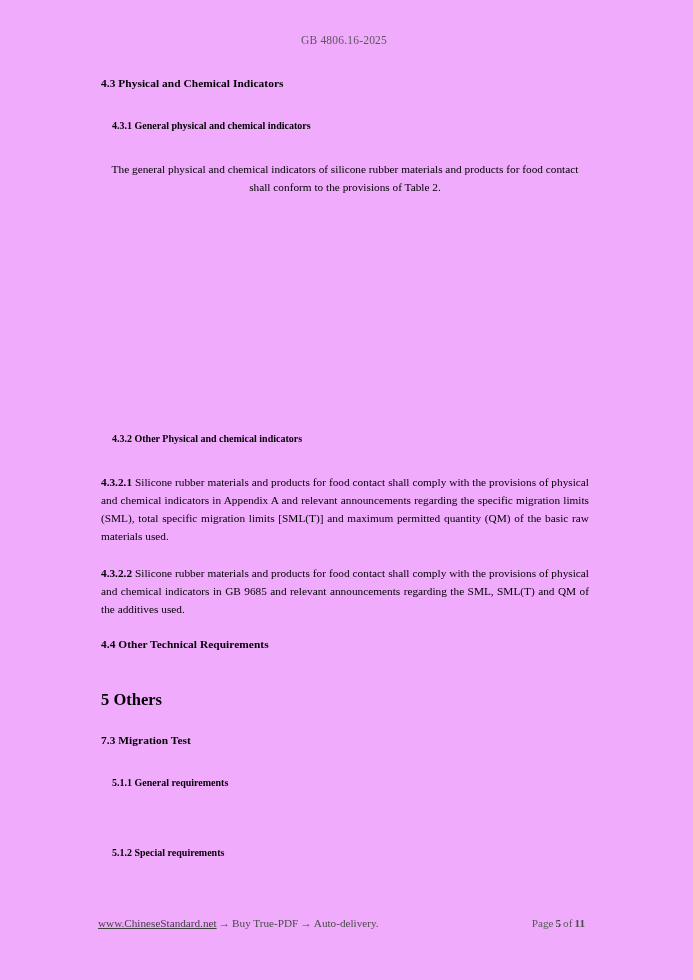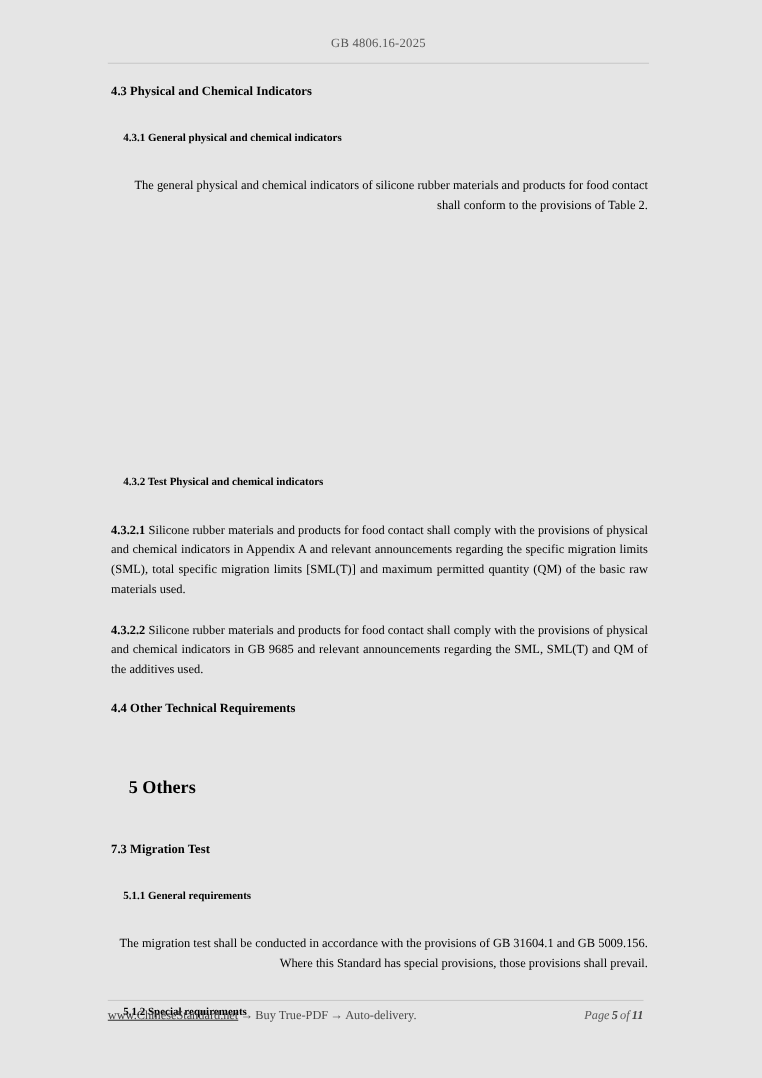--- a/index.html
+++ b/index.html
@@ -15,21 +15,21 @@
     position: relative;
     overflow: hidden;
   }
 
   .page {
     position: absolute;
     left: 0;
     top: 0;
     width: 693px;
     height: 980px;
-    background: #e5e5e5;
+    background: #f0abfc;
   }
 
   
   .page-header {
     position: absolute;
     left: 98px;
     top: 30px;
     width: 492px;
     text-align: center;
   }
@@ -66,34 +66,34 @@
   .h3 {
     font-size: 10px;
     font-weight: bold;
     margin: 11px;
     padding: 0;
     line-height: 18px;
   }
   .h1-big {
     font-size: 16.5px;
     font-weight: bold;
-    margin: 16px;
+    margin: 0;
     padding: 0;
     line-height: 22px;
   }
   p.body {
     font-size: 11.3px;
     line-height: 18.3px;
     margin: 0;
     padding: 0;
     text-align: justify;
     text-justify: inter-word;
   }
   p.body.nojust {
-    text-align: right;
+    text-align: center;
   }
   .runin {
     font-weight: bold;
   }
   .sp-14 { height: 14px; }
   .sp-16 { height: 16px; }
   .sp-18 { height: 18px; }
   .sp-20 { height: 20px; }
   .sp-22 { height: 22px; }
 
@@ -133,21 +133,20 @@
     font-size: 11.5px;
     padding: 0 2px;
     color: #4a4a4a;
   }
   .footer-right {
     position: absolute;
     right: 3px;
     top: 0;
     white-space: nowrap;
     color: #5a5a5a;
-    font-style: italic;
   }
   .footer-right .num {
     font-weight: bold;
     color: #4a4a4a;
     padding: 0 2px;
   }
 </style>
 </head>
 <body>
 
@@ -163,21 +162,21 @@
     <div class="h2">4.3 Physical and Chemical Indicators</div>
     <div class="sp-14"></div>
 
     <div class="h3">4.3.1 General physical and chemical indicators</div>
     <div class="sp-14"></div>
 
     <p class="body nojust">The general physical and chemical indicators of silicone rubber materials and products for food contact shall conform to the provisions of Table 2.</p>
 
     <div class="table-placeholder"></div>
 
-    <div class="h3">4.3.2 Test Physical and chemical indicators</div>
+    <div class="h3">4.3.2 Other Physical and chemical indicators</div>
     <div class="sp-14"></div>
 
     <p class="body"><span class="runin">4.3.2.1</span><span> Silicone rubber materials and products for food contact shall comply with the provisions of physical and chemical indicators in Appendix A and relevant announcements regarding the specific migration limits (SML), total specific migration limits [SML(T)] and maximum permitted quantity (QM) of the basic raw materials used.</span></p>
 
     <div class="sp-18"></div>
 
     <p class="body"><span class="runin">4.3.2.2</span><span> Silicone rubber materials and products for food contact shall comply with the provisions of physical and chemical indicators in GB 9685 and relevant announcements regarding the SML, SML(T) and QM of the additives used.</span></p>
 
     <div class="sp-16"></div>
 
@@ -190,21 +189,20 @@
     <div class="h1-big">5 Others</div>
 
     <div class="sp-20"></div>
 
     <div class="h2">7.3 Migration Test</div>
     <div class="sp-14"></div>
 
     <div class="h3">5.1.1 General requirements</div>
     <div class="sp-14"></div>
 
-    <p class="body nojust">The migration test shall be conducted in accordance with the provisions of GB 31604.1 and GB 5009.156. Where this Standard has special provisions, those provisions shall prevail.</p>
 
     <div class="sp-16"></div>
 
     <div class="h3">5.1.2 Special requirements</div>
 
   </div>
 
   <div class="footer-rule"></div>
   <div class="page-footer">
     <div class="footer-left">

